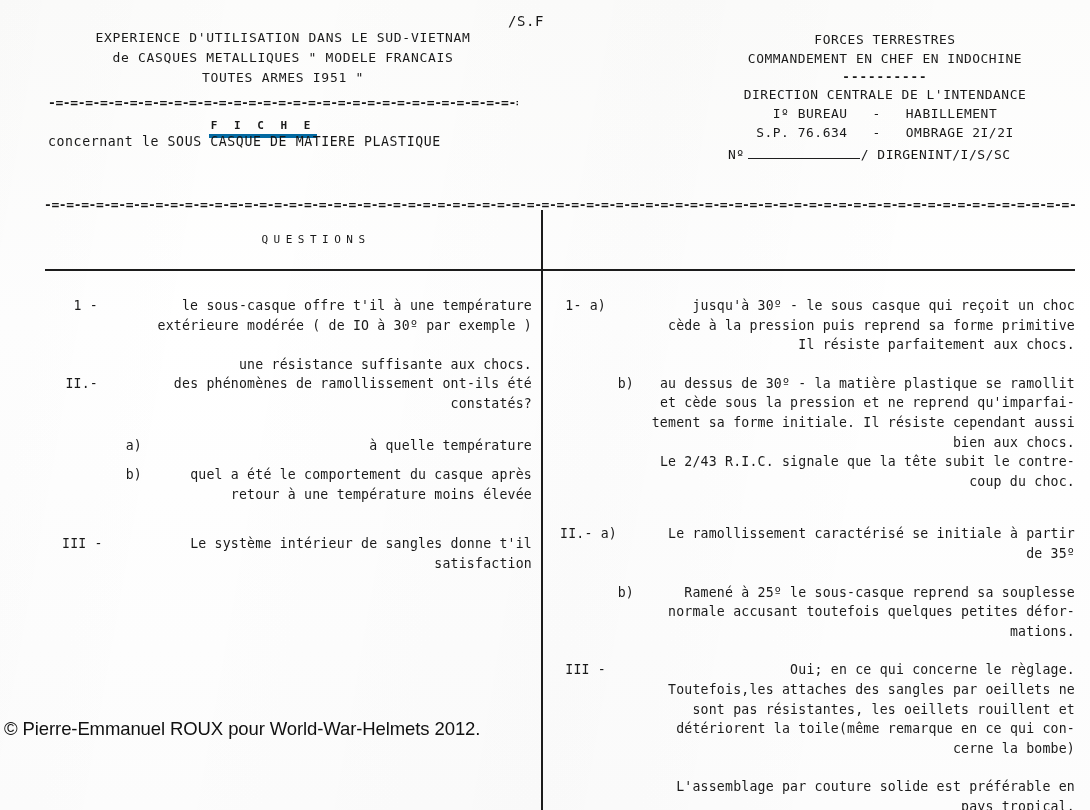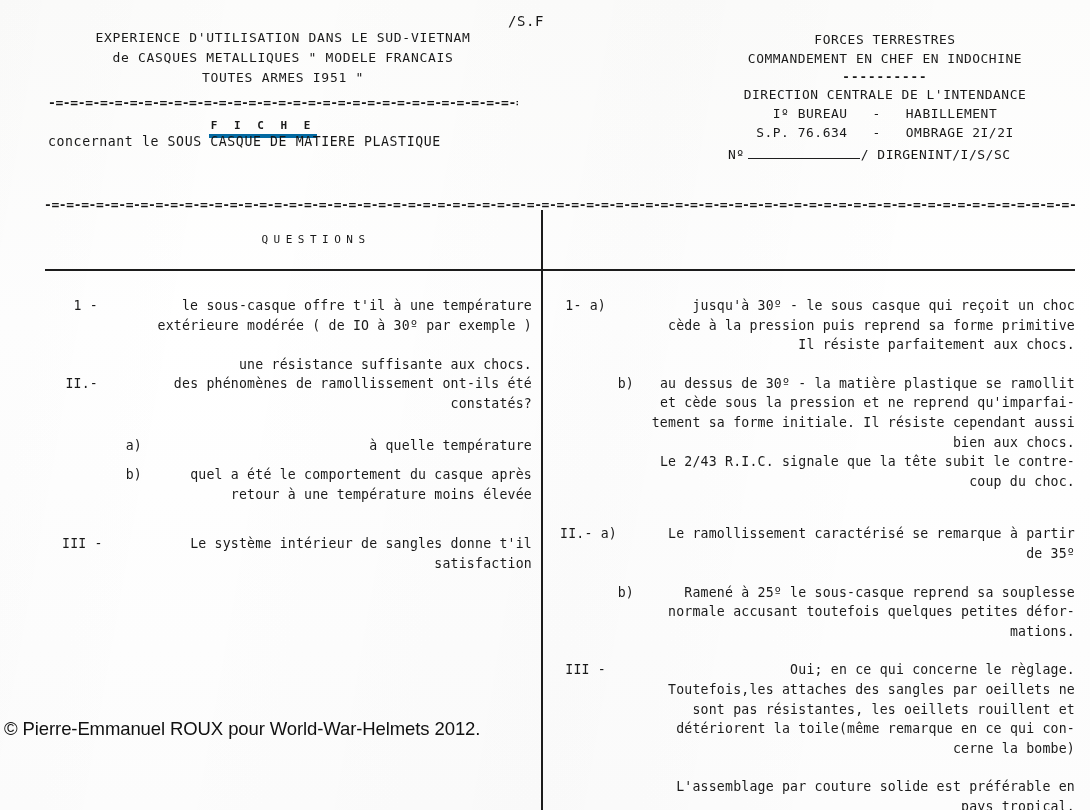--- a/index.html
+++ b/index.html
@@ -309,21 +309,21 @@
         <span class="marker m-a-sub">b)</span>
         <span class="body">au dessus de 30º - la matière plastique se ramollit
 et cède sous la pression et ne reprend qu'imparfai-
 tement sa forme initiale. Il résiste cependant aussi
 bien aux chocs.
 Le 2/43 R.I.C. signale que la tête subit le contre-
 coup du choc.</span>
       </div>
       <div class="entry-row" style="margin-top: 33px;">
         <span class="marker m-a-main">II.- a)</span>
-        <span class="body">Le ramollissement caractérisé se remarque à partir
+        <span class="body">Le ramollissement caractérisé se initiale à partir
 de 35º</span>
       </div>
       <div class="entry-row sub-indent-a" style="margin-top: 19px;">
         <span class="marker m-a-sub">b)</span>
         <span class="body">Ramené à 25º le sous-casque reprend sa souplesse
 normale accusant toutefois quelques petites défor-
 mations.</span>
       </div>
       <div class="entry-row" style="margin-top: 19px;">
         <span class="marker m-a-main">III -</span>

